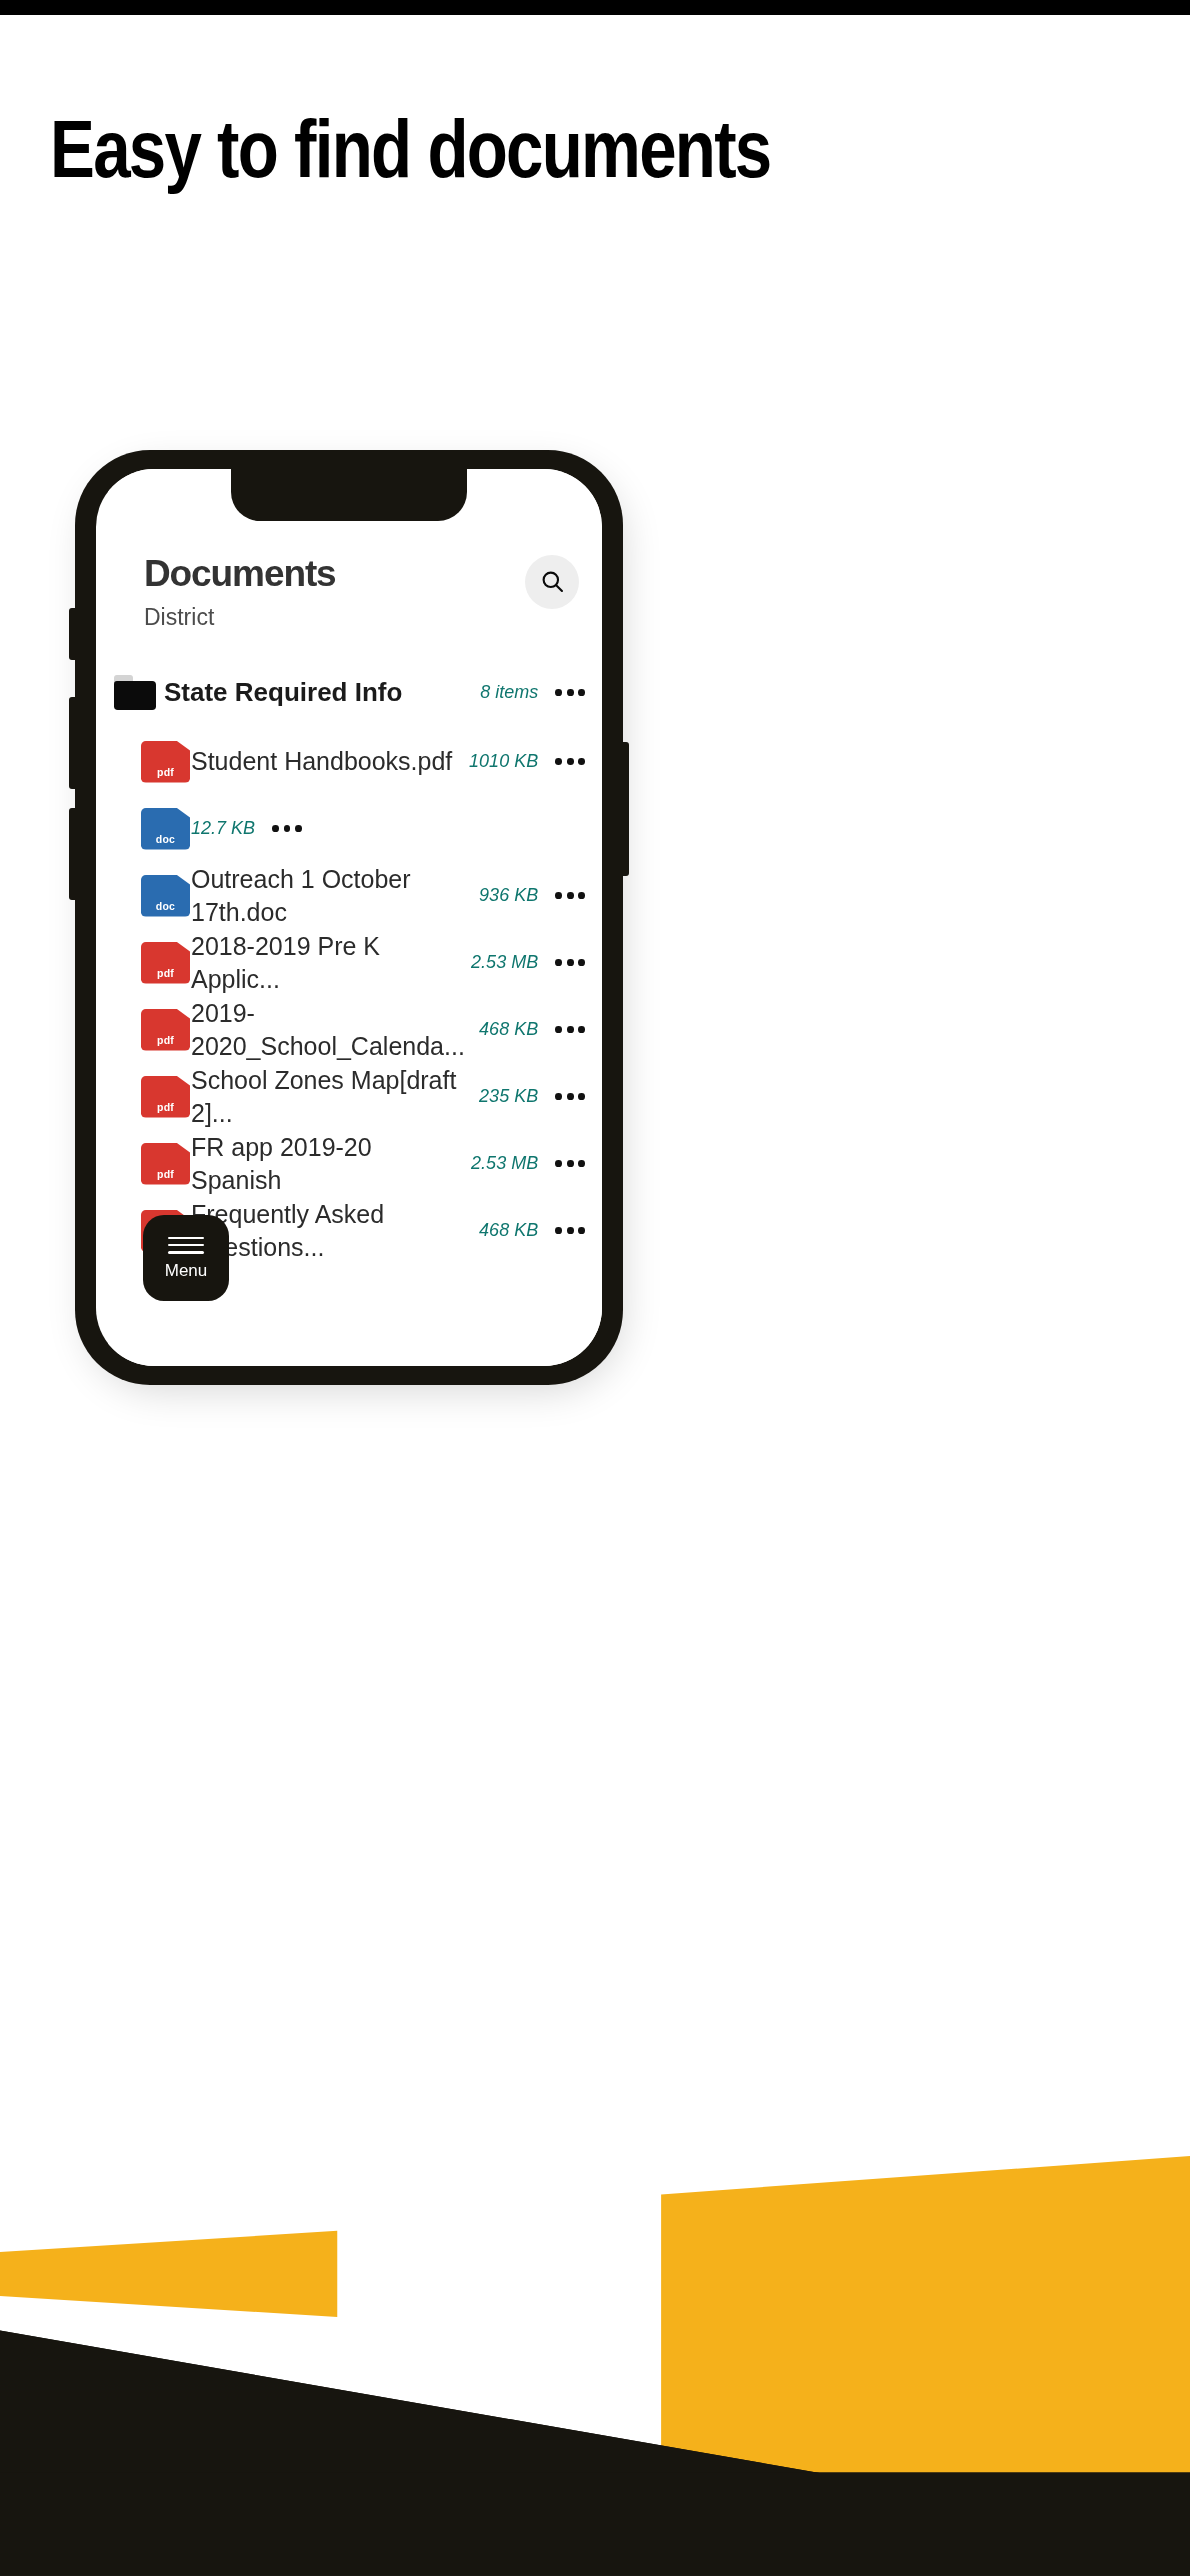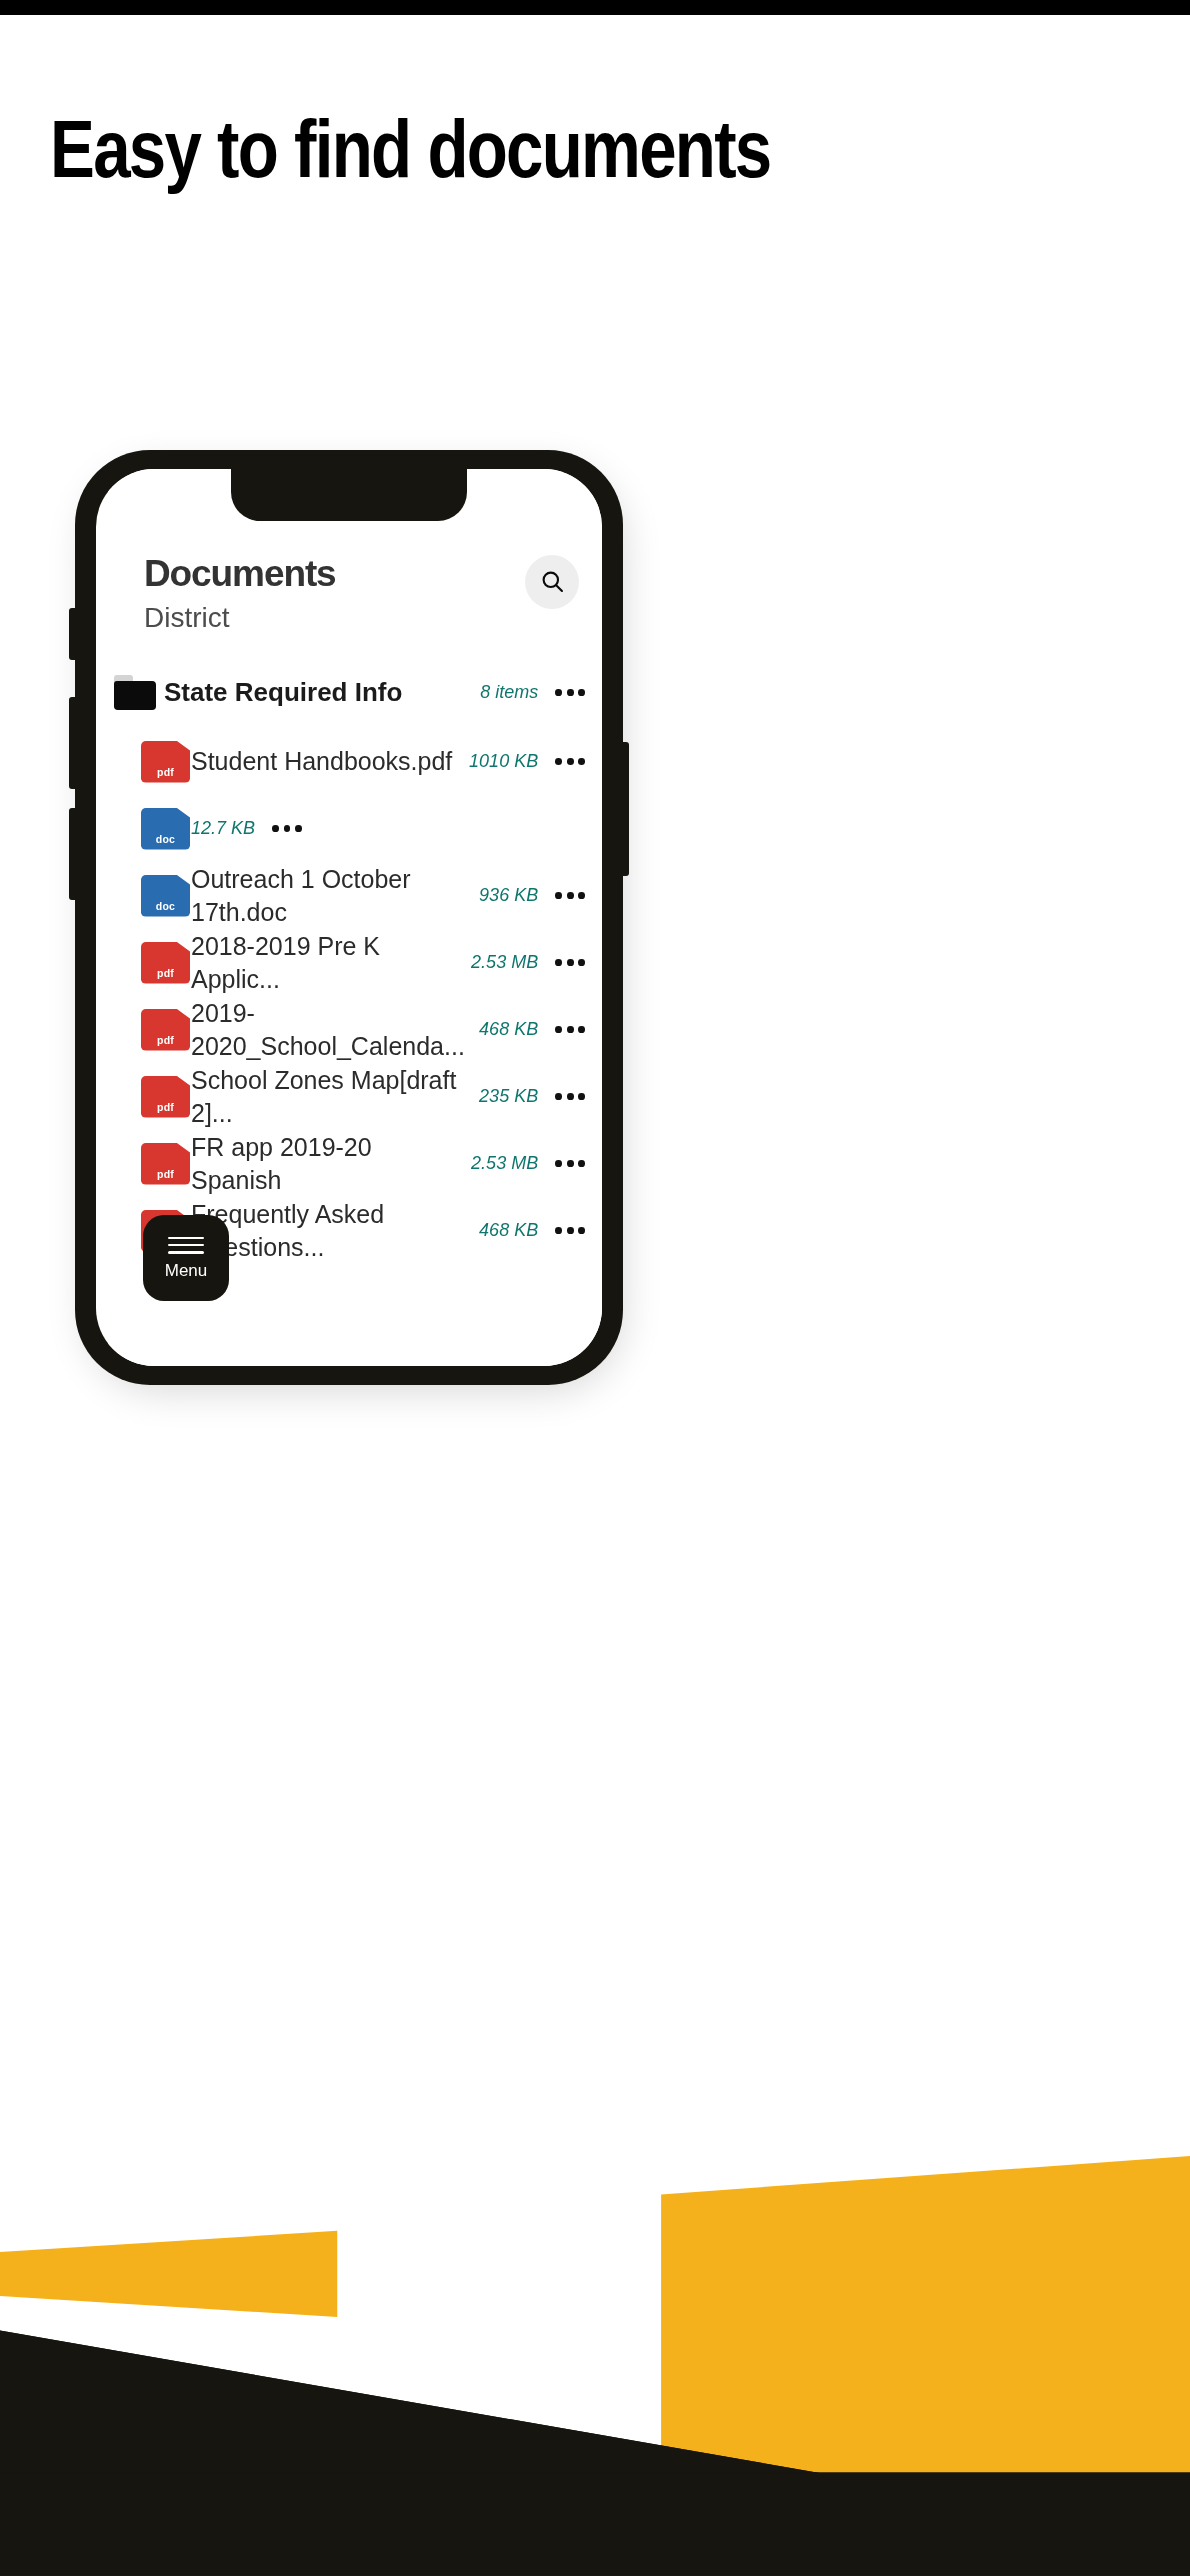--- a/index.html
+++ b/index.html
@@ -69,21 +69,21 @@
   .app-header {
     position:absolute; left:0; top:82px; width:506px; height:105px;
   }
   .app-title {
     position:absolute; left:36px; top:0;
     font-size:37px; font-weight:bold; color:#333333;
     letter-spacing:-1.1px; line-height:46px;
   }
   .app-subtitle {
     position:absolute; left:36px; top:52px;
-    font-size:28px; color:#4c4c4c; line-height:29px; font-weight:400;
+    font-size:23px; color:#4c4c4c; line-height:29px; font-weight:400;
   }
   .search-btn {
     position:absolute; right:35px; top:3.8px;
     width:54px; height:54px; border-radius:50%;
     background:#eeeeee; display:flex; align-items:center; justify-content:center;
   }
 
   
   .list { position:absolute; left:0; top:188px; width:506px; }
   .row {

